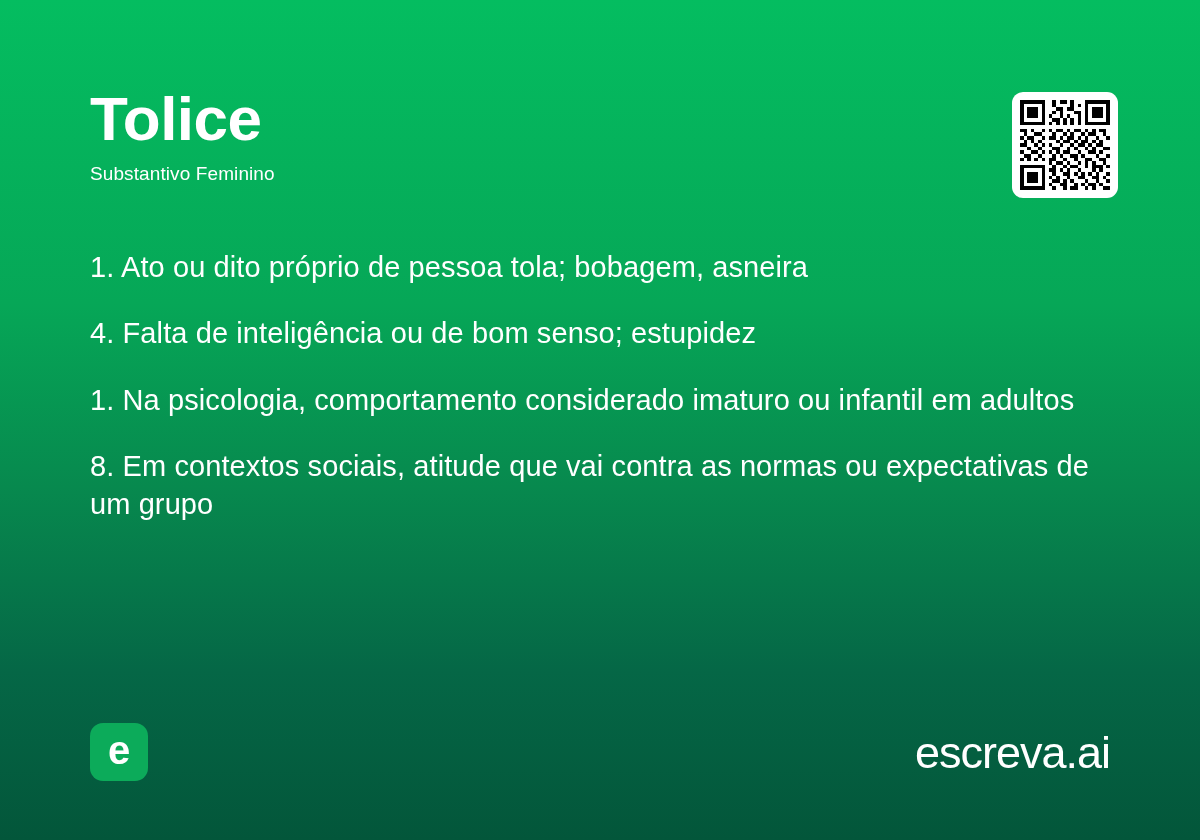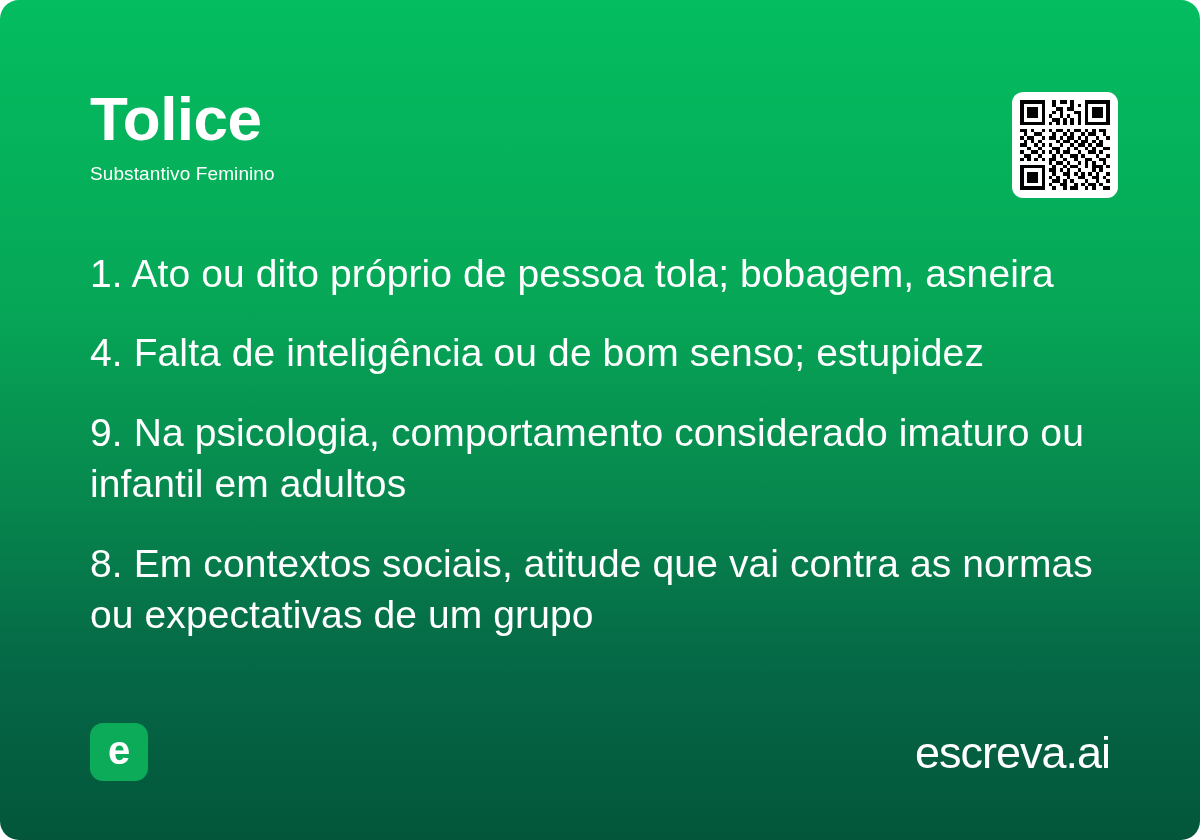--- a/index.html
+++ b/index.html
@@ -14,21 +14,20 @@
     position:relative;
     width:1200px; height:840px;
     background:linear-gradient(180deg,
         #04bd60 0%,
         #06a757 36%,
         #07894e 58%,
         #056746 80%,
         #03563a 100%);
     color:#ffffff;
     overflow:hidden;
-    border-radius:19px;
   }
 
   
   #header {
     position:absolute;
     left:90px; top:88px; right:90px;
   }
 
   #word-title {
     font-size:62px;
@@ -61,21 +60,21 @@
   #qr-card svg { display:block; width:100%; height:100%; }
 
   
   #definitions {
     position:absolute;
     left:90px; top:248px;
     width:1020px;
   }
 
   .definition-item {
-    font-size:39px;
+    font-size:29px;
     font-weight:400;
     line-height:1.32;
     color:#ffffff;
     margin-bottom:28px;
     letter-spacing:0.1px;
   }
   .definition-item:last-child { margin-bottom:0; }
 
   
   #footer {
@@ -297,21 +296,21 @@
           <rect x="18" y="24" width="1" height="1"></rect>
         <rect x="20" y="24" width="1" height="1"></rect>
           <rect x="23" y="24" width="2" height="1"></rect>
       </g>
     </svg>
   </div>
 
   <div id="definitions">
     <p class="definition-item">1. Ato ou dito próprio de pessoa tola; bobagem, asneira</p>
     <p class="definition-item">4. Falta de inteligência ou de bom senso; estupidez</p>
-    <p class="definition-item">9. Na psicologia, comportamento considerado imaturo ou infantil em adultos</p>
+    <p class="definition-item">1. Na psicologia, comportamento considerado imaturo ou infantil em adultos</p>
     <p class="definition-item">8. Em contextos sociais, atitude que vai contra as normas ou expectativas de um grupo</p>
   </div>
 
   <div id="footer">
     <div id="brand-logo">
       <span>e</span>
     </div>
     <div id="brand-name">escreva.ai</div>
   </div>
 

